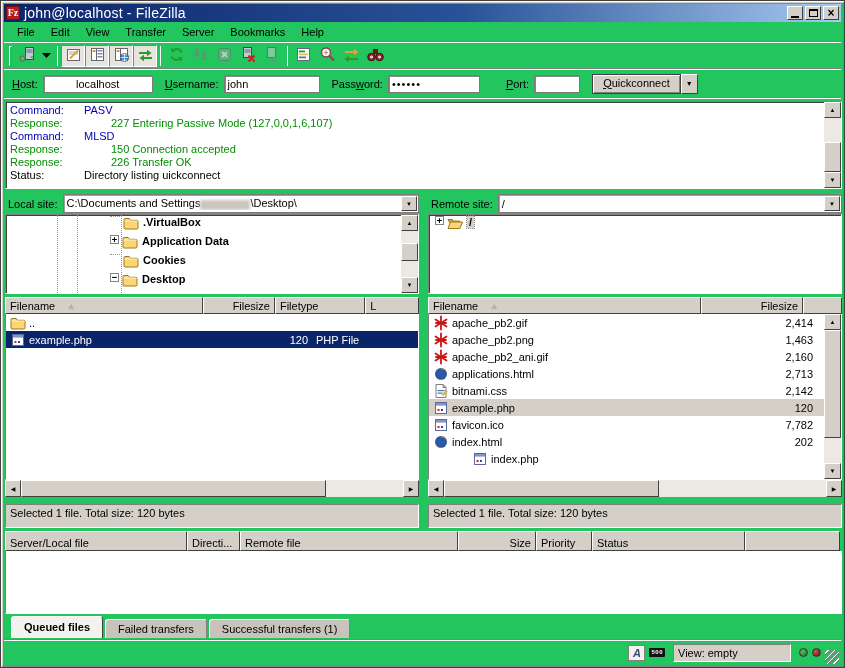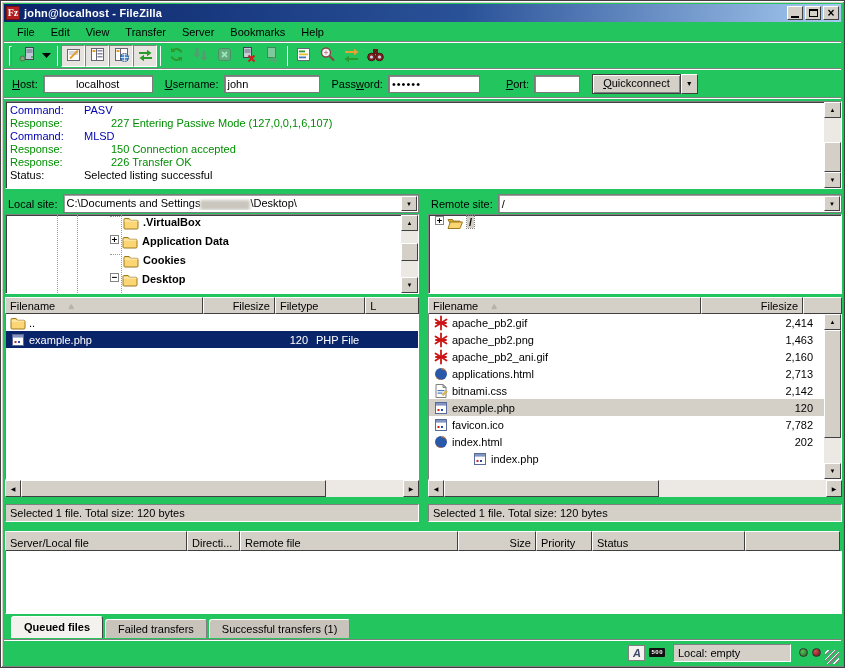--- a/index.html
+++ b/index.html
@@ -11,21 +11,21 @@
   
   .raised  { border:1px solid; border-color:#fff #404040 #404040 #fff; background:#d4d0c8; }
 
   
   .titlebar { position:absolute; left:3px; top:3px; right:3px; height:18px;
     background:linear-gradient(90deg,#0a246a 0%,#2a5298 55%,#a6caf0 100%);
     display:flex; align-items:center; padding:0 2px; }
   .appicon { width:14px; height:14px; background:#b41e1e; border:1px solid #7a0f0f;
     color:#fff; font-weight:bold; font-size:10px; line-height:12px; text-align:center;
     margin-right:4px; font-family:"Liberation Serif",serif; }
-  .title-text { color:#fff; font-weight:bold; font-size:11px; flex:1; letter-spacing:.2px; }
+  .title-text { color:#fff; font-weight:normal; font-size:14px; flex:1; letter-spacing:.2px; }
   .winbtns { display:flex; gap:2px; }
   .winbtn { width:16px; height:14px; display:flex; align-items:center; justify-content:center; }
   .glyph-min { width:8px; height:2px; background:#000; margin-top:7px; }
   .glyph-max { width:9px; height:8px; border:1px solid #000; border-top:2px solid #000; }
   .glyph-close { font-size:12px; font-weight:bold; line-height:10px; }
 
   
   .menubar { position:absolute; left:3px; top:21px; right:3px; height:20px;
     display:flex; align-items:center; padding-left:6px; gap:2px;
     border-bottom:1px solid #808080; box-shadow:0 1px 0 #fff; }
@@ -105,21 +105,21 @@
   .sortarrow { font-size:8px; color:#b8b4ac; margin-left:12px; text-shadow:0 0 1px #888; }
   .lbody { height:166px; background:#fff; border:1px solid; border-color:#808080 #fff #fff #808080; border-top:none; overflow:hidden; position:relative; display:flex; }
   .rows { flex:1; overflow:hidden; }
   .frow { display:flex; height:17px; align-items:center; }
   .frow.sel-active { background:#0a246a; color:#fff; }
   .frow.sel-inactive { background:#d4d0c8; }
   .fcell { padding:0 4px; white-space:nowrap; overflow:hidden; flex:none; display:flex; align-items:center; height:17px; }
   .fcell.right { justify-content:flex-end; }
   .fileicon { width:16px; height:16px; margin-right:3px; flex:none; }
   .fileicon svg { width:16px; height:16px; }
-  .statusline { position:absolute; height:18px; background:#d4d0c8; border:1px solid; border-color:#808080 #fff #fff #808080;
+  .statusline { position:absolute; height:24px; background:#d4d0c8; border:1px solid; border-color:#808080 #fff #fff #808080;
     padding:2px 0 0 4px; }
 
   
   .qhead { position:absolute; left:4px; top:530px; width:837px; height:20px; display:flex; }
   .qhead .hcell { height:20px; padding-top:3px; }
   .qbody { position:absolute; left:4px; top:550px; width:837px; height:63px; background:#fff;
     border:1px solid; border-color:#808080 #fff #fff #808080; border-top:none; }
   .tabs { position:absolute; left:4px; top:615px; width:837px; height:22px; display:flex; align-items:flex-end; padding-left:6px; }
   .tab { height:19px; padding:3px 12px 0 12px; background:#c8c4bc; border:1px solid; border-color:#fff #808080 #808080 #fff;
     border-bottom:none; border-radius:3px 3px 0 0; margin-right:2px; white-space:nowrap; }
@@ -326,21 +326,21 @@
         <div class="logline response">
           <span class="llabel">Response:</span>
           <span>150 Connection accepted</span>
         </div>
         <div class="logline response">
           <span class="llabel">Response:</span>
           <span>226 Transfer OK</span>
         </div>
         <div class="logline status">
           <span class="llabel">Status:</span>
-          <span>Selected listing successful</span>
+          <span>Directory listing uickconnect</span>
         </div>
       </div>
     <div class="vscroll">
       <div class="sbtn">▲</div>
       <div style="flex:1"></div>
       <div class="vthumb" style="height:30px"></div>
       <div class="sbtn">▼</div>
     </div>
   </div>
 
@@ -647,19 +647,19 @@
 
   <div class="tabs" id="tabs">
       <div class="tab active">Queued files</div>
       <div class="tab">Failed transfers</div>
       <div class="tab">Successful transfers (1)</div>
     </div>
 
   <div class="bstatus">
     <div class="dticon">A</div>
     <div class="badge">500</div>
-    <div class="qpanel">Local: empty</div>
+    <div class="qpanel">View: empty</div>
     <div class="led green"></div>
     <div class="led red"></div>
     <div class="grip"></div>
   </div>
 
 </div>
 
 </body></html>

